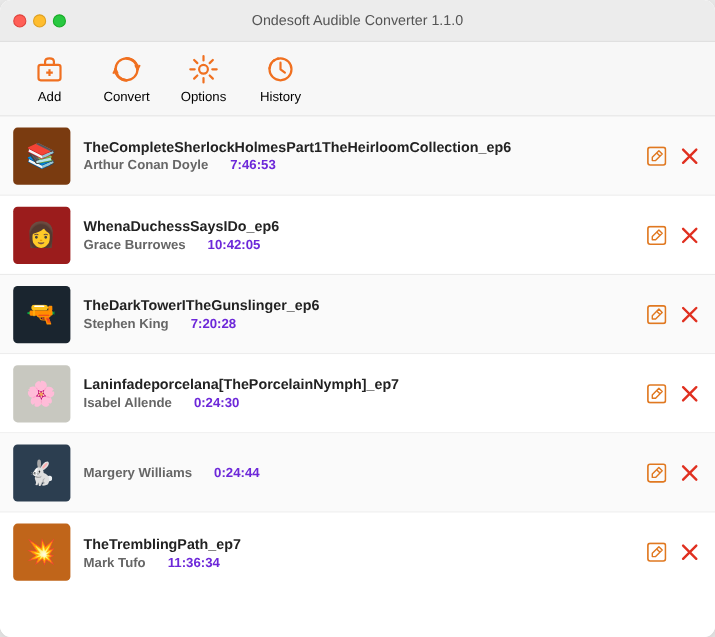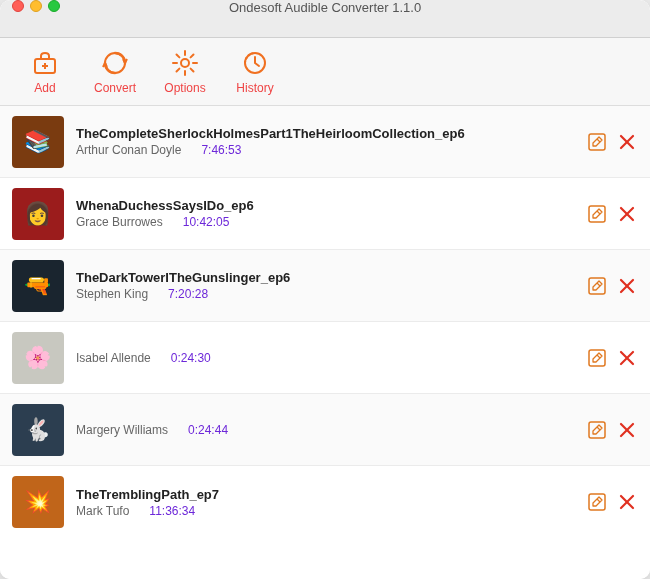--- a/index.html
+++ b/index.html
@@ -21,21 +21,21 @@
       display: flex;
       flex-direction: column;
       overflow: hidden;
     }
 
     
     .title-bar {
       height: 38px;
       background: #ececec;
       display: flex;
-      align-items: flex-start;
+      align-items: center;
       justify-content: center;
       position: relative;
       border-radius: 10px 10px 0 0;
       border-bottom: 1px solid #d0d0d0;
       flex-shrink: 0;
     }
 
     .traffic-lights {
       position: absolute;
       left: 12px;
@@ -86,21 +86,21 @@
     .toolbar-icon {
       width: 28px;
       height: 28px;
       display: flex;
       align-items: center;
       justify-content: center;
     }
 
     .toolbar-label {
       font-size: 12px;
-      color: #ef4444;
+      color: #000000;
     }
 
     
     .content {
       flex: 1;
       overflow-y: auto;
       background: #ffffff;
     }
 
     
@@ -147,20 +147,21 @@
     .item-title {
       font-size: 13px;
       font-weight: 600;
       color: #222;
     }
 
     .item-meta {
       display: flex;
       align-items: flex-end;
       gap: 20px;
+      font-weight: bold;
     }
 
     .item-author {
       font-size: 12px;
       color: #666;
     }
 
     .item-duration {
       font-size: 12px;
       color: #6d28d9;
@@ -339,20 +340,21 @@
             <line x1="14" y1="2" x2="2" y2="14" stroke="#e03020" stroke-width="2.2" stroke-linecap="round"></line>
           </svg>
         </div>
       </div>
     </div>
       <div class="list-item">
       <div class="item-thumbnail" style="background:#c8c8c0;">
         <div class="thumb-inner">🌸</div>
       </div>
       <div class="item-info">
+        <span class="item-title">Laninfadeporcelana[ThePorcelainNymph]_ep7</span>
         <div class="item-meta">
           <span class="item-author">Isabel Allende</span>
           <span class="item-duration">0:24:30</span>
         </div>
       </div>
       <div class="item-actions">
         <div class="action-btn action-edit">
           <svg width="18" height="18" viewBox="0 0 18 18" fill="none">
             <rect x="1" y="1" width="16" height="16" rx="2" stroke="#e07820" stroke-width="1.5" fill="none"></rect>
             <path d="M5 13 L5 10 L11 4 L14 7 L8 13 Z" stroke="#e07820" stroke-width="1.3" fill="none" stroke-linejoin="round"></path>

